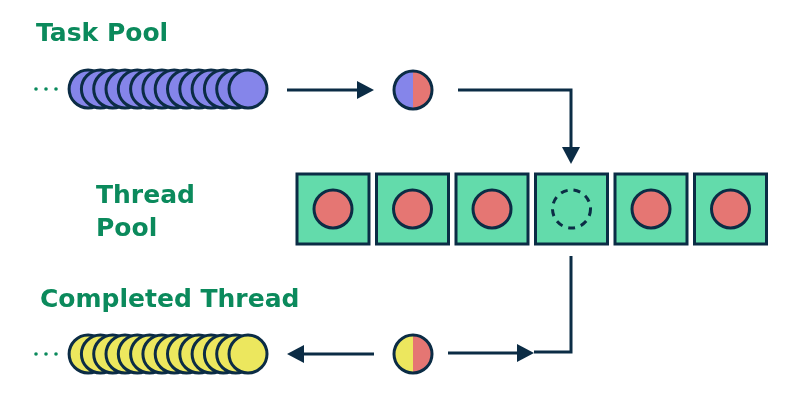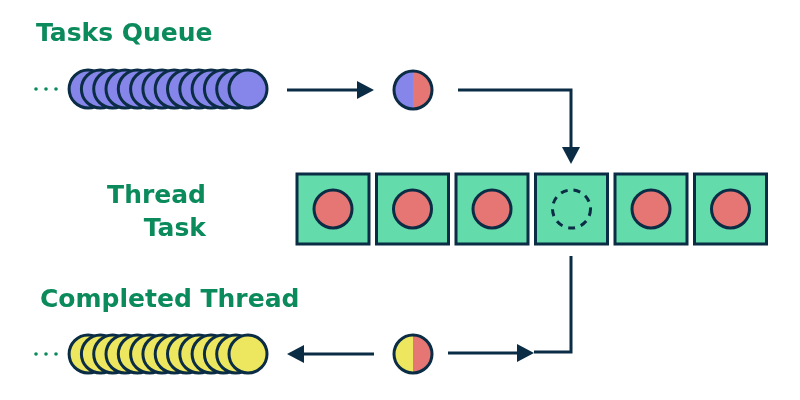--- a/index.html
+++ b/index.html
@@ -1,29 +1,29 @@
 <!DOCTYPE html>
 <html><head>
 <meta charset="utf-8">
 <style>
   html, body { margin: 0; padding: 0; background: #ffffff; }
   body { width: 800px; height: 400px; position: relative; overflow: hidden; font-family: "DejaVu Sans", sans-serif; }
   .label { position: absolute; color: #0b8a5c; font-weight: bold; font-family: "DejaVu Sans", sans-serif; line-height: 1; white-space: nowrap; }
   #title-queue { left: 36px; top: 20px; font-size: 25px; }
-  #title-pool { left: 96px; top: 178px; font-size: 25px; text-align: right; line-height: 33px; width: 110px; }
+  #title-pool { left: 96px; top: 178px; font-size: 25px; text-align: left; line-height: 33px; width: 110px; }
   #title-completed { left: 40px; top: 286px; font-size: 25px; }
   svg { position: absolute; left: 0; top: 0; }
 </style>
 </head>
 <body>
 
-<div class="label" id="title-queue">Tasks Queue</div>
+<div class="label" id="title-queue">Task Pool</div>
 <div class="label" id="title-pool">
   <div>Thread</div>
-  <div>Task</div>
+  <div>Pool</div>
 </div>
 <div class="label" id="title-completed">Completed Thread</div>
 
 <svg id="diagram" width="800" height="400" viewBox="0 0 800 400">
   <g id="queue-dots">
       <circle cx="36" cy="89" r="1.8" fill="#0b8a5c"></circle>
       <circle cx="46" cy="89" r="1.8" fill="#0b8a5c"></circle>
       <circle cx="56" cy="89" r="1.8" fill="#0b8a5c"></circle>
     </g>
   <g id="queue-stack">

